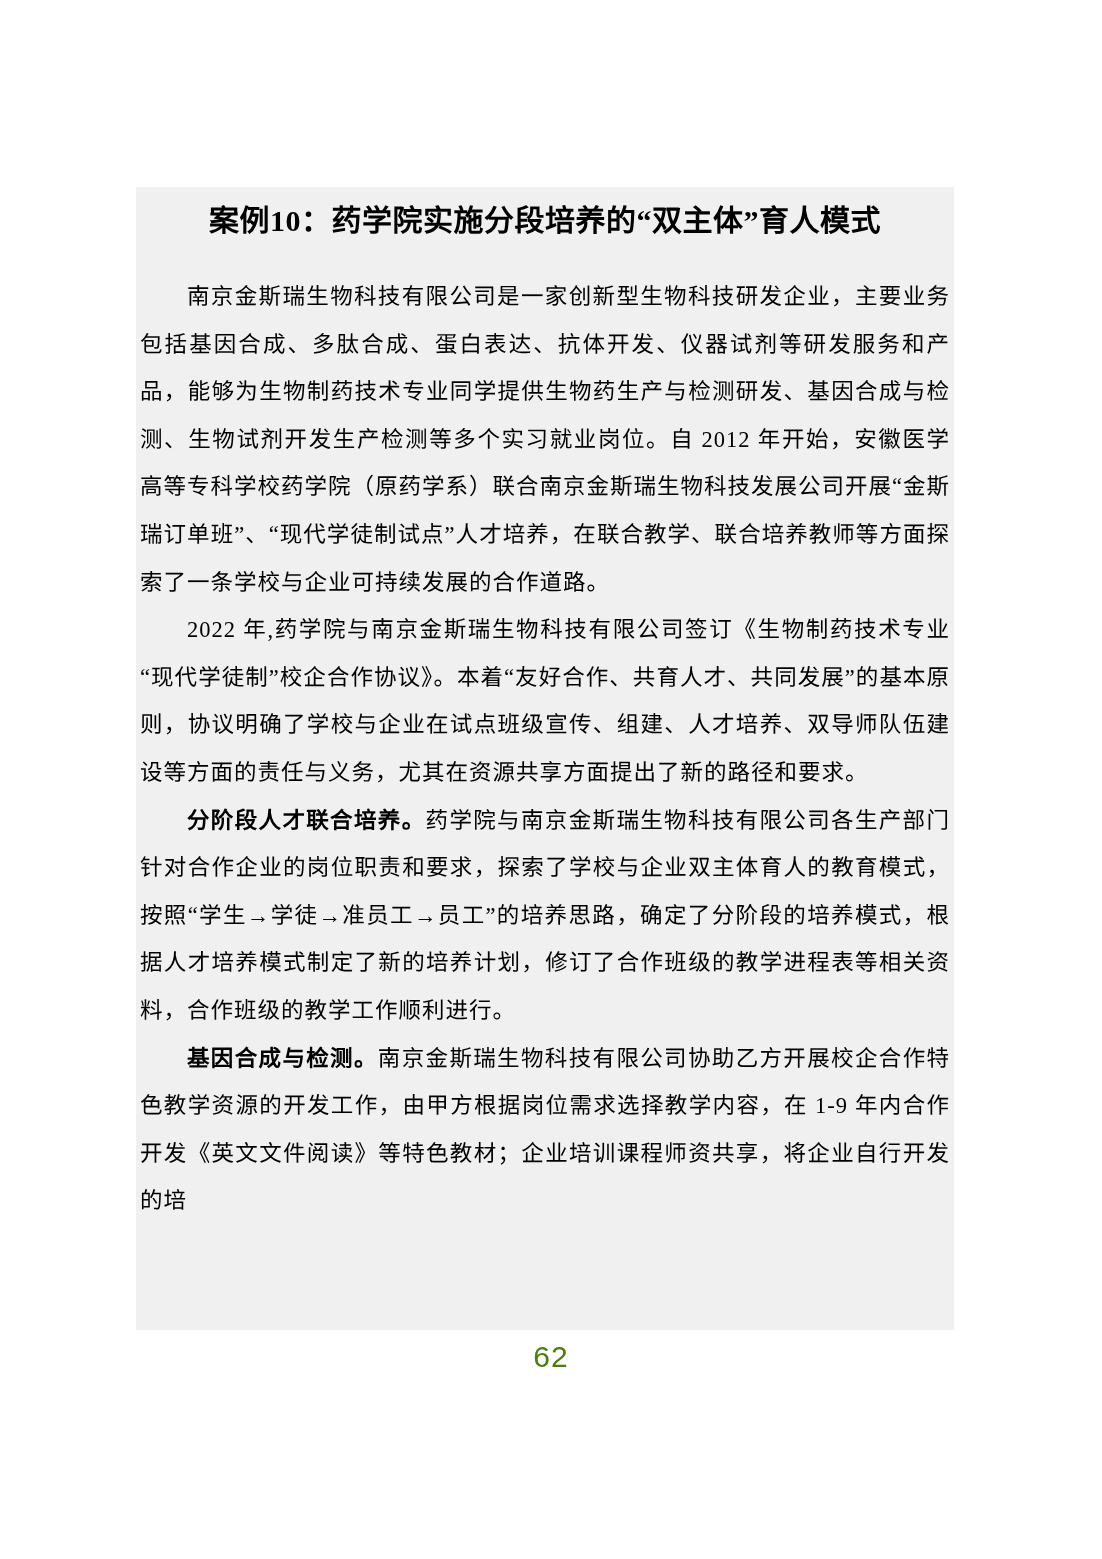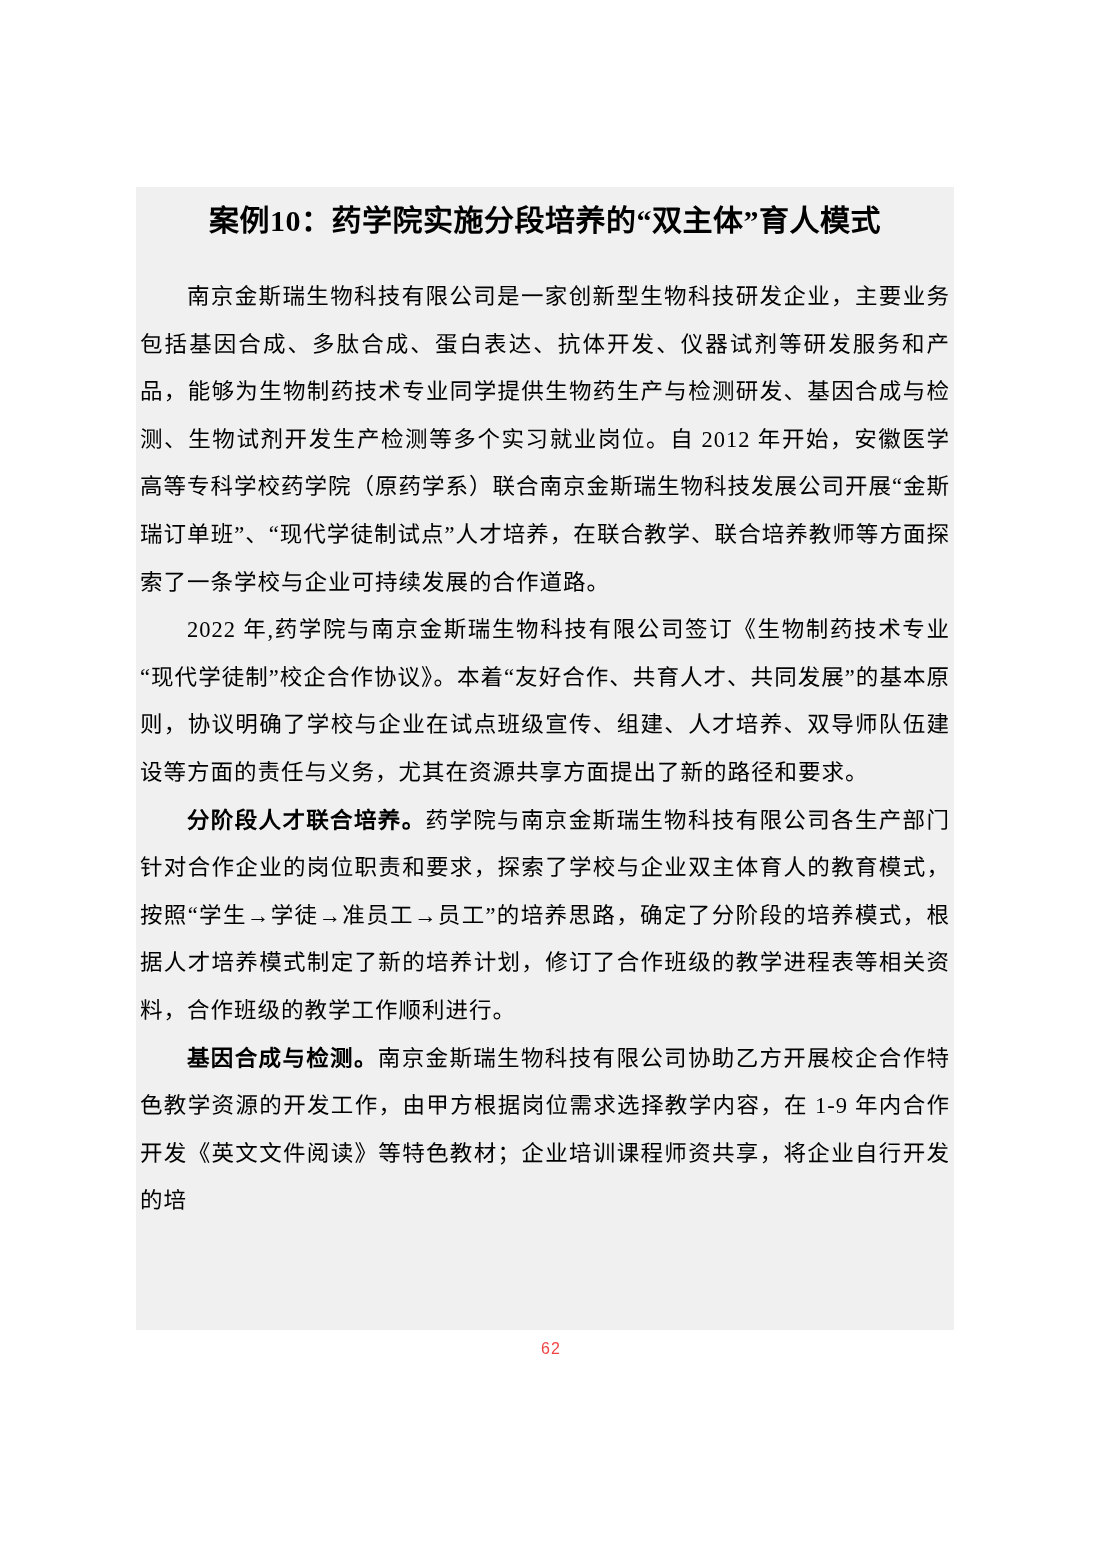--- a/index.html
+++ b/index.html
@@ -47,22 +47,22 @@
   }
   .lead {
     font-weight: 700;
   }
   .page-number {
     position: absolute;
     left: 0;
     right: 0;
     top: 1340px;
     text-align: center;
-    font-size: 16px;
-    color: #ef4444;
+    font-size: 30px;
+    color: #4d7c0f;
     font-family: "Liberation Sans", "DejaVu Sans", sans-serif;
     letter-spacing: 1px;
   }
 </style>
 </head>
 <body>
 
 <div class="page">
 
   <div class="content-highlight">

